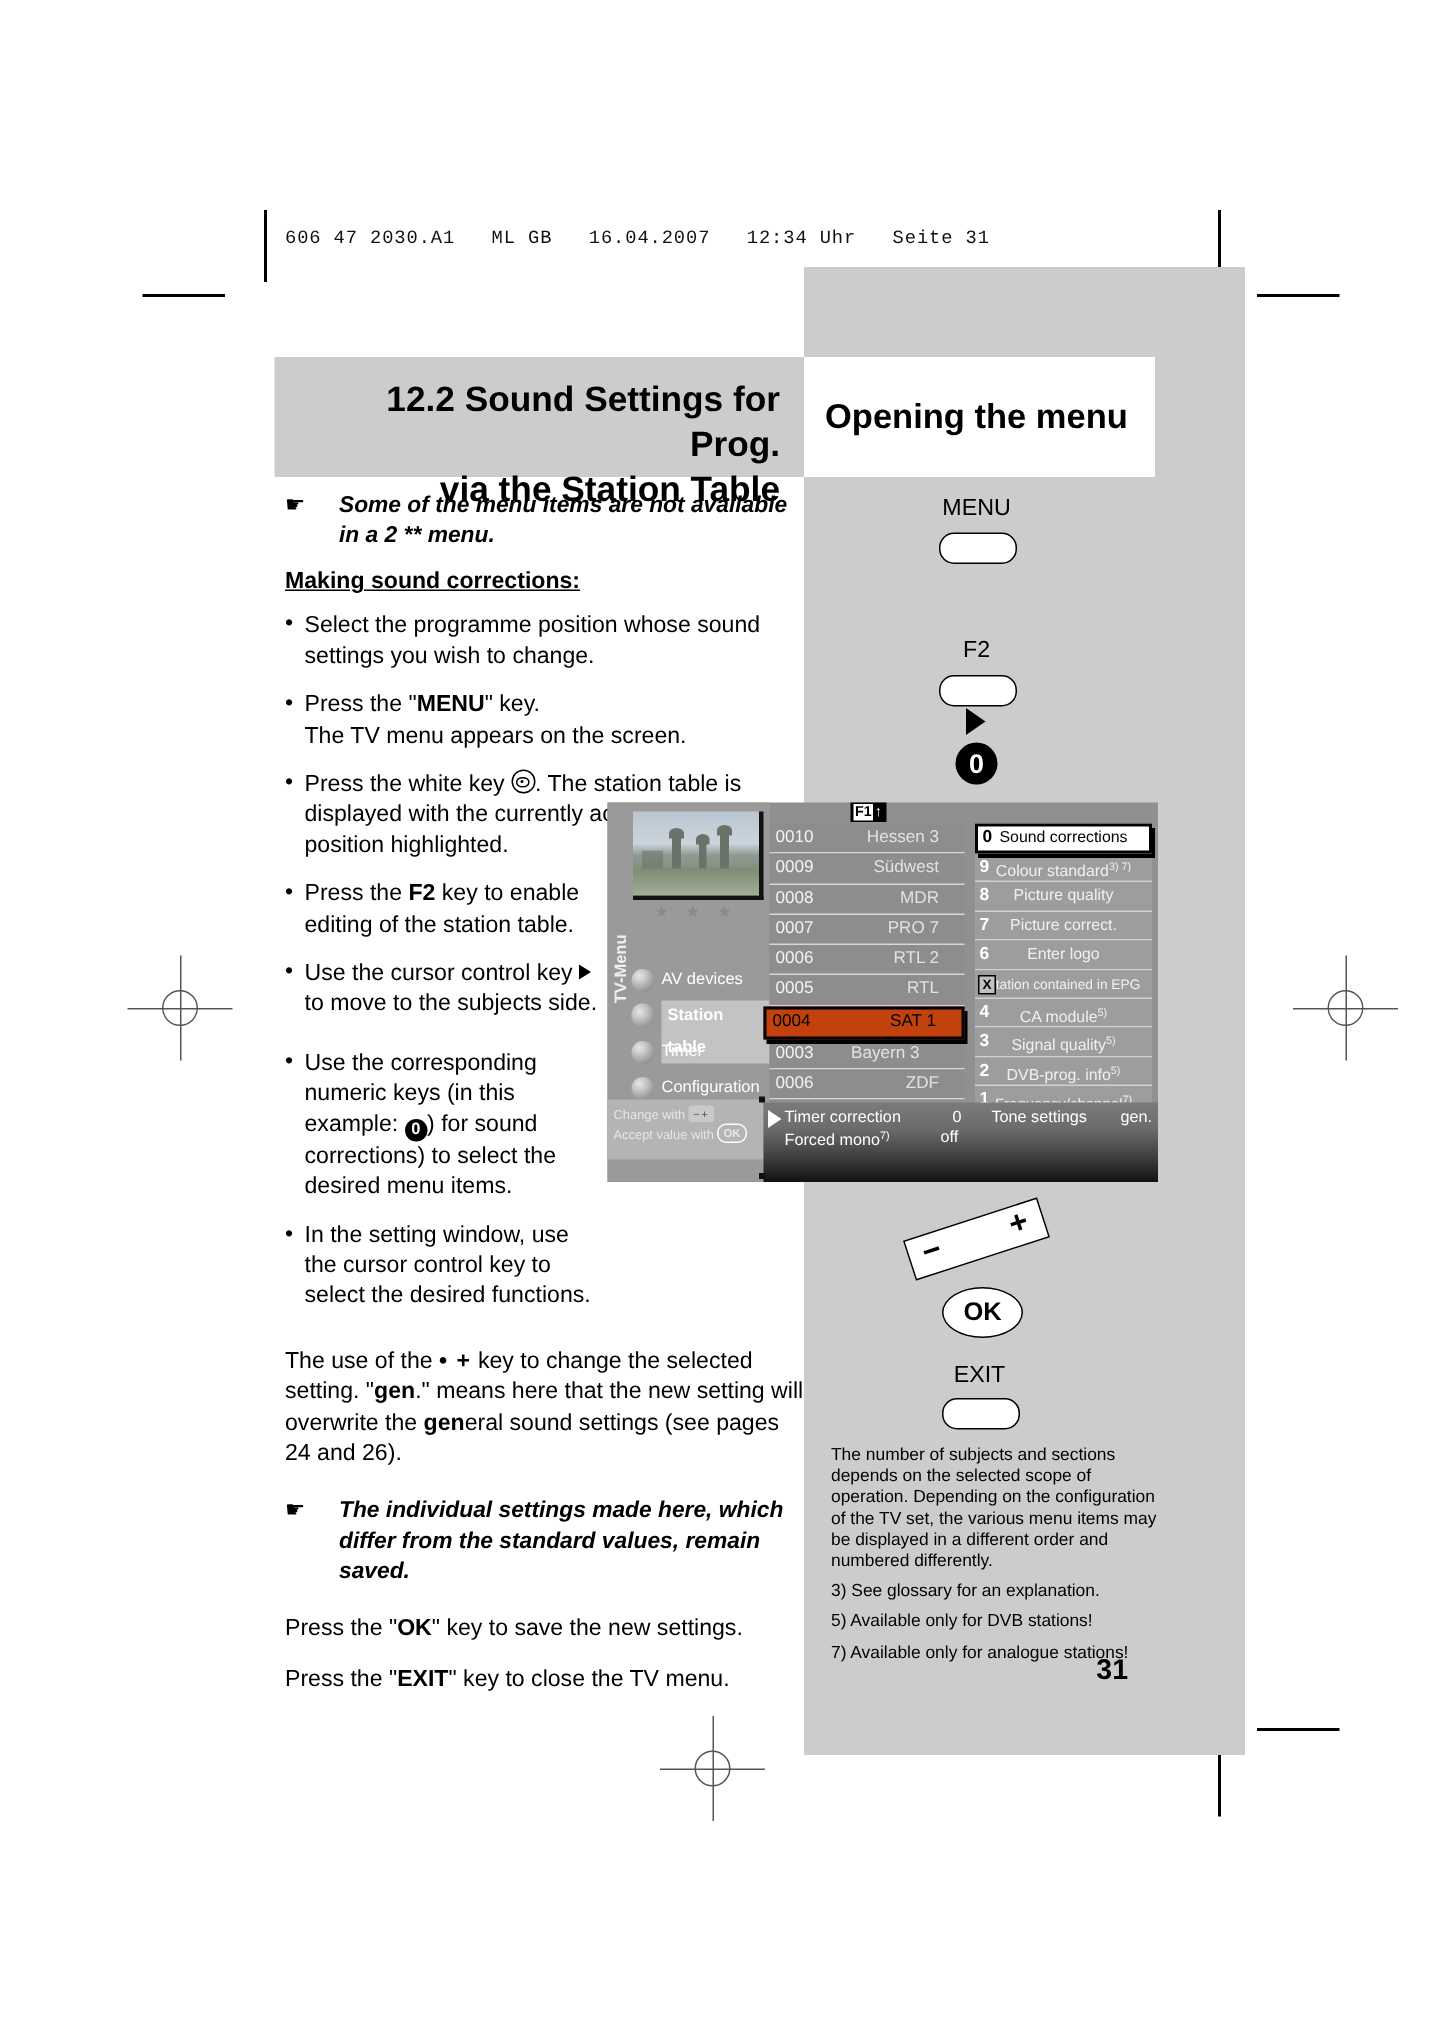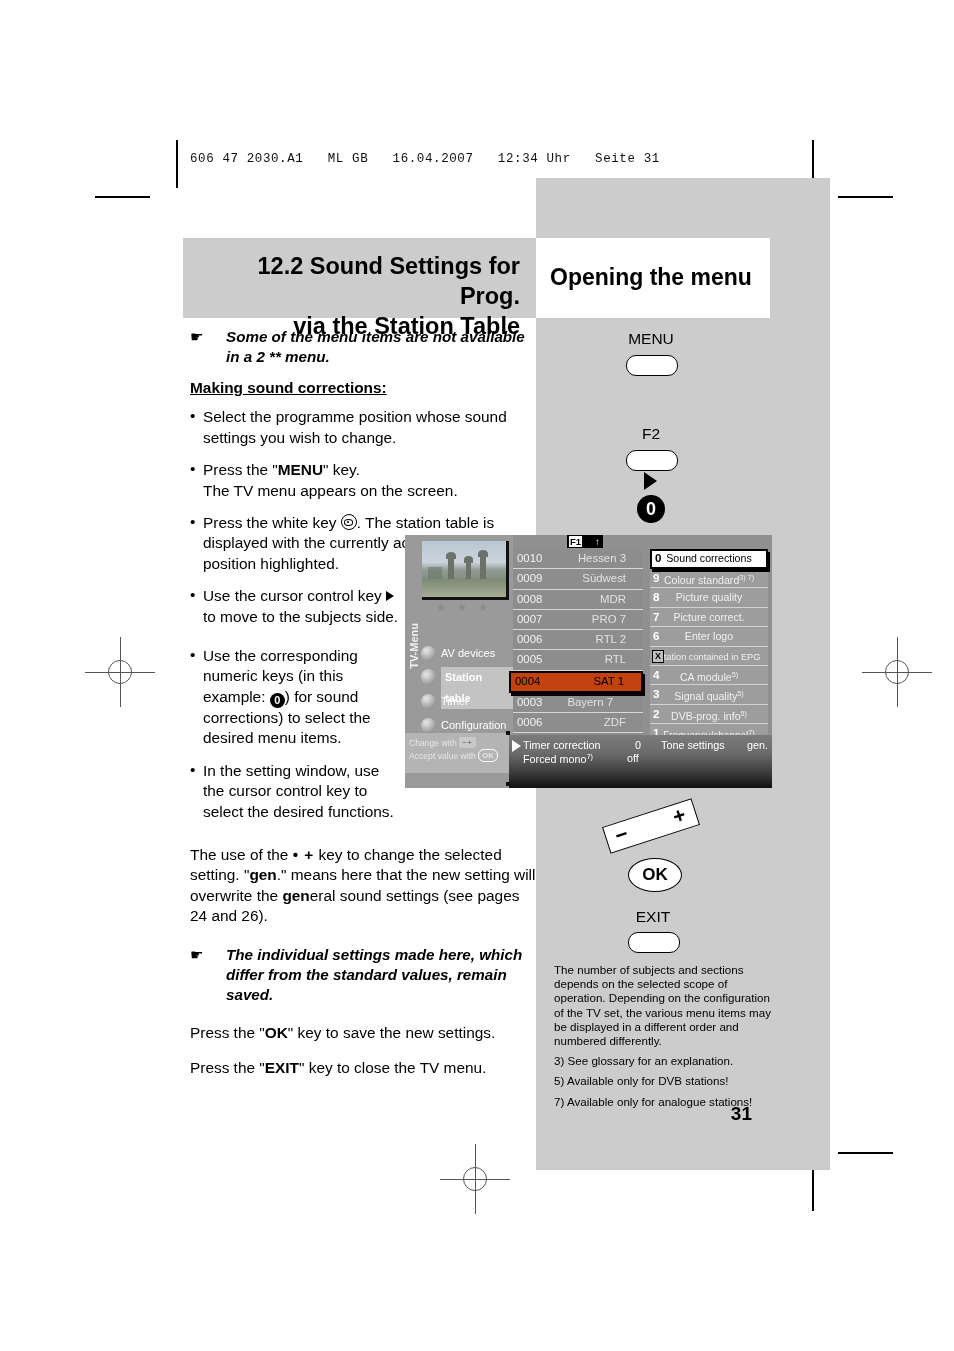--- a/index.html
+++ b/index.html
@@ -96,21 +96,21 @@
   .st{position:absolute;left:108px;top:14px;width:130px;}
   .st .r{height:19.3px;line-height:19.3px;background:#8d8d8d;border-bottom:1px solid #d8d8d8;
          position:relative;font-size:11.4px;}
   .st .r .no{position:absolute;left:4px;color:#f2f2f2;}
   .st .r .nm{position:absolute;right:17px;color:#e2e2e2;}
   .st .r.hl{background:#c2410c;border:2px solid #000;height:18px;line-height:16px;
             box-shadow:2px 3px 0 #000;z-index:3;left:-4px;width:130px;}
   .st .r.hl .no{color:#000;} .st .r.hl .nm{color:#000;}
   .f1{position:absolute;left:162px;top:0px;background:#000;color:#fff;font-size:9.5px;font-weight:bold;
       padding:1px 3px 1px 2px;z-index:5;}
-  .f1 .sq{display:inline-block;background:#fff;color:#000;padding:0 1px;margin-right:13px;}
+  .f1 .sq{display:inline-block;background:#fff;color:#000;padding:0 1px;margin-right:1px;}
 
   
   .sub{position:absolute;left:245px;top:14px;width:118px;background:#9d9d9d;padding-bottom:2px;}
   .sub .r{height:18.4px;line-height:18.4px;background:#9d9d9d;border-bottom:1px solid #d2d2d2;
           position:relative;text-align:center;font-size:10.6px;color:#f0f0f0;}
   .sub .r .n{position:absolute;left:3px;font-weight:bold;color:#fff;font-size:11.6px;}
   .sub .r.hl{background:#fff;color:#000;border:2px solid #000;height:16px;line-height:14px;
              box-shadow:2px 3px 0 #000;z-index:3;}
   .sub .r.hl .n{color:#000;}
   .xbox{display:inline-block;border:1.4px solid #000;background:#c0c0c0;color:#000;font-weight:bold;
@@ -172,20 +172,21 @@
 
   <div class="uline" style="margin-top:12px;">Making sound corrections:</div>
 
   <div class="body" style="margin-top:10px;">
     <div class="bul">Select the programme position whose sound settings you wish to change.</div>
 
     <div class="bul" style="margin-top:12px;">Press the "<b>MENU</b>" key.<br>The TV menu appears on the screen.</div>
 
     <div class="bul" style="margin-top:12px;">Press the white key <span class="keyglyph"></span>. The station table is displayed with the currently active programme position highlighted.</div>
 
+    <div class="bul" style="margin-top:12px;width:200px;">Press the <b>F2</b> key to enable editing of the station table.</div>
 
     <div class="bul" style="margin-top:12px;width:200px;">Use the cursor control key <span class="triR"></span> to move to the subjects side.</div>
 
     <div class="bul" style="margin-top:19px;width:200px;">Use the corresponding numeric keys (in this example: <span class="zerokey">0</span>) for sound corrections) to select the desired menu items.</div>
 
     <div class="bul" style="margin-top:12px;width:200px;">In the setting window, use the cursor control key to select the desired functions.</div>
   </div>
 
   <div class="body" style="margin-top:23px;">The use of the <span class="minusplus">• +</span> key to change the selected setting. "<b>gen</b>." means here that the new setting will overwrite the <b>gen</b>eral sound settings (see pages 24 and 26).</div>
 
@@ -298,21 +299,21 @@
     <div class="r">
         <span class="no">0005</span>
         <span class="nm">RTL</span>
       </div>
     <div class="r hl">
         <span class="no">0004</span>
         <span class="nm">SAT 1</span>
       </div>
     <div class="r">
         <span class="no">0003</span>
-        <span class="nm" style="right:30px;">Bayern 7</span>
+        <span class="nm" style="right:30px;">Bayern 3</span>
       </div>
     <div class="r">
         <span class="no">0006</span>
         <span class="nm">ZDF</span>
       </div>
     <div class="r">
         <span class="no">0001</span>
         <span class="nm">ARD</span>
       </div>
   </div>

